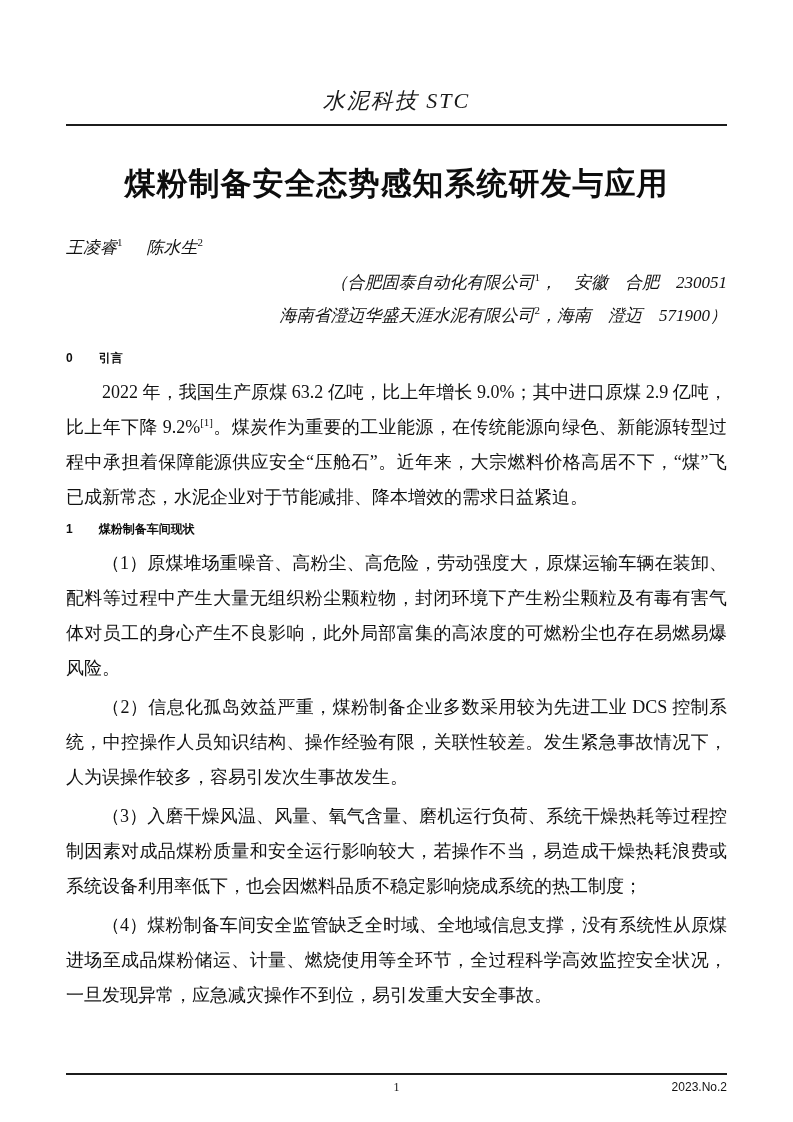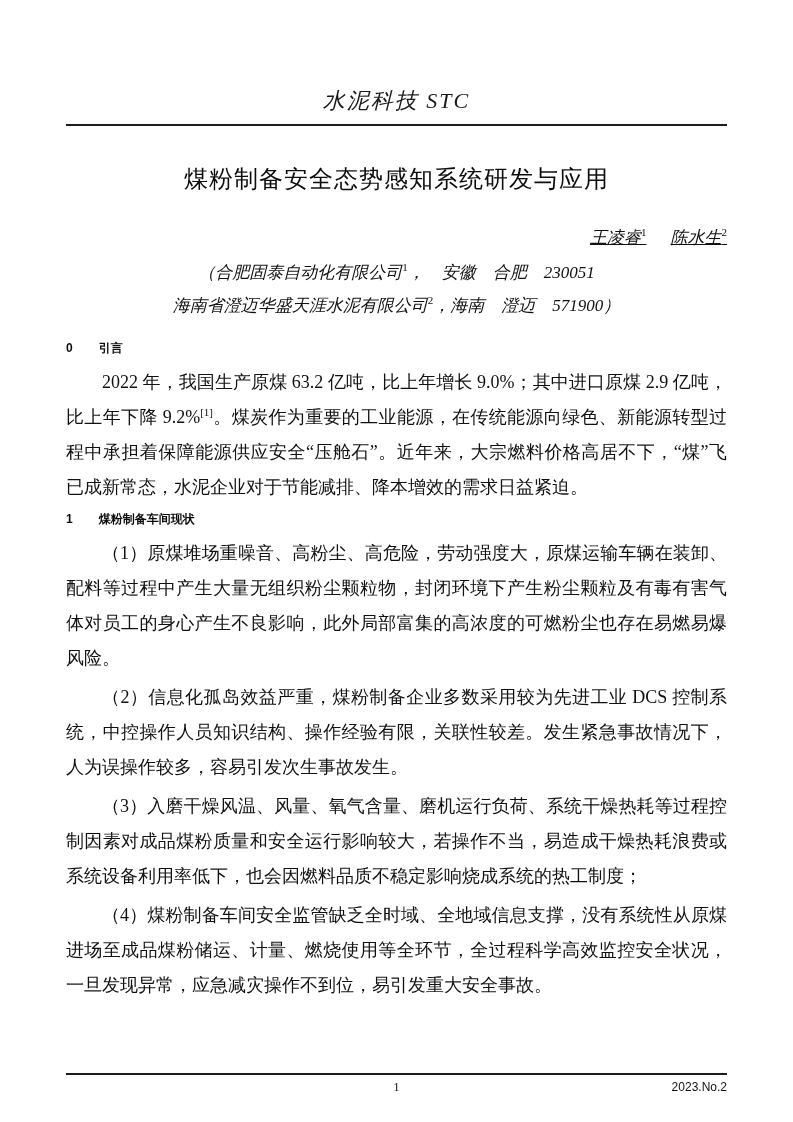--- a/index.html
+++ b/index.html
@@ -30,39 +30,38 @@
   .header-rule {
     margin: 8px 0 0 0;
     border: none;
     border-top: 2.5px solid #1c1c1c;
   }
   
   .title {
     margin-top: 37px;
     text-align: center;
     font-family: "Liberation Sans", sans-serif;
-    font-weight: normal;
-    font-size: 24px;
+    font-weight: bold;
+    font-size: 31px;
     letter-spacing: 1px;
     color: #0d0d0d;
   }
   .authors {
     margin-top: 26px;
-    text-align: right;
+    text-align: left;
     font-size: 17px;
     font-style: italic;
     line-height: 22px;
-    text-decoration: underline;
   }
   .author { white-space: nowrap; }
   .author + .author { margin-left: 24px; }
   .authors sup, .affil sup { font-size: 11px; font-style: normal; }
   .affils {
     margin-top: 4px;
-    text-align: center;
+    text-align: right;
     font-size: 17px;
     font-style: italic;
     line-height: 28px;
   }
   
   .sec-heading {
     font-family: "Liberation Sans", sans-serif;
     font-weight: bold;
     font-size: 12px;
     color: #0d0d0d;

